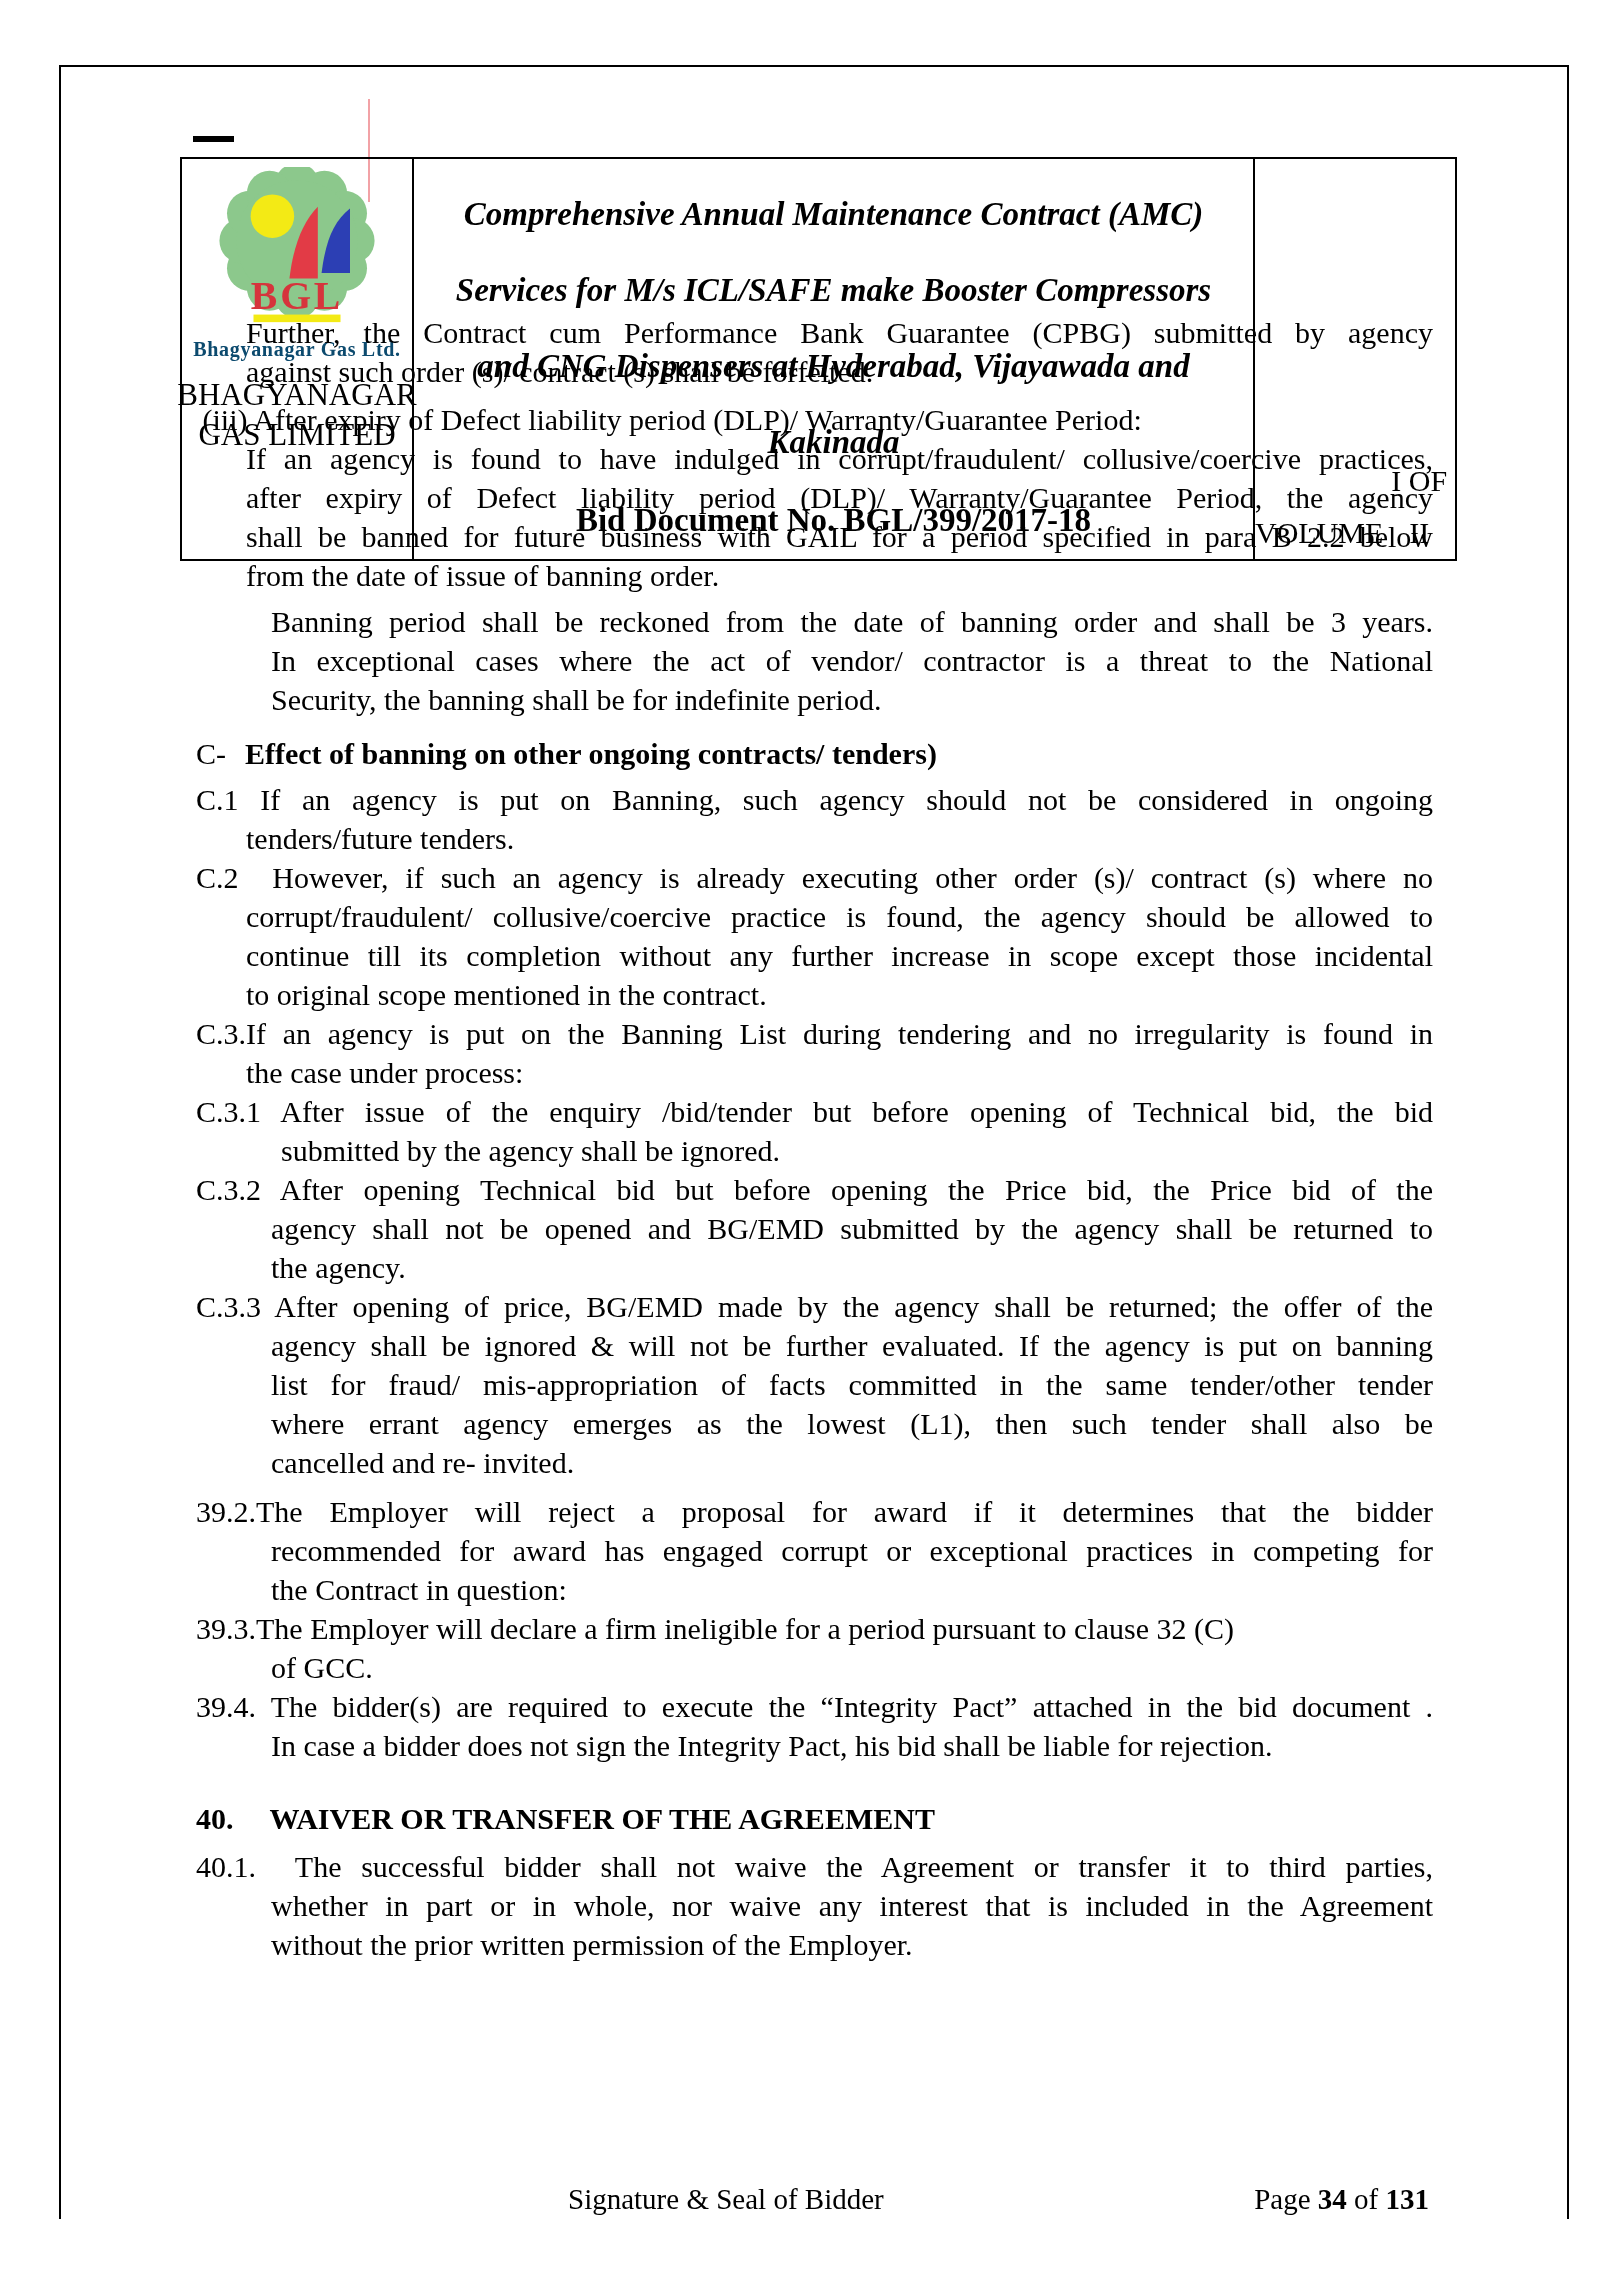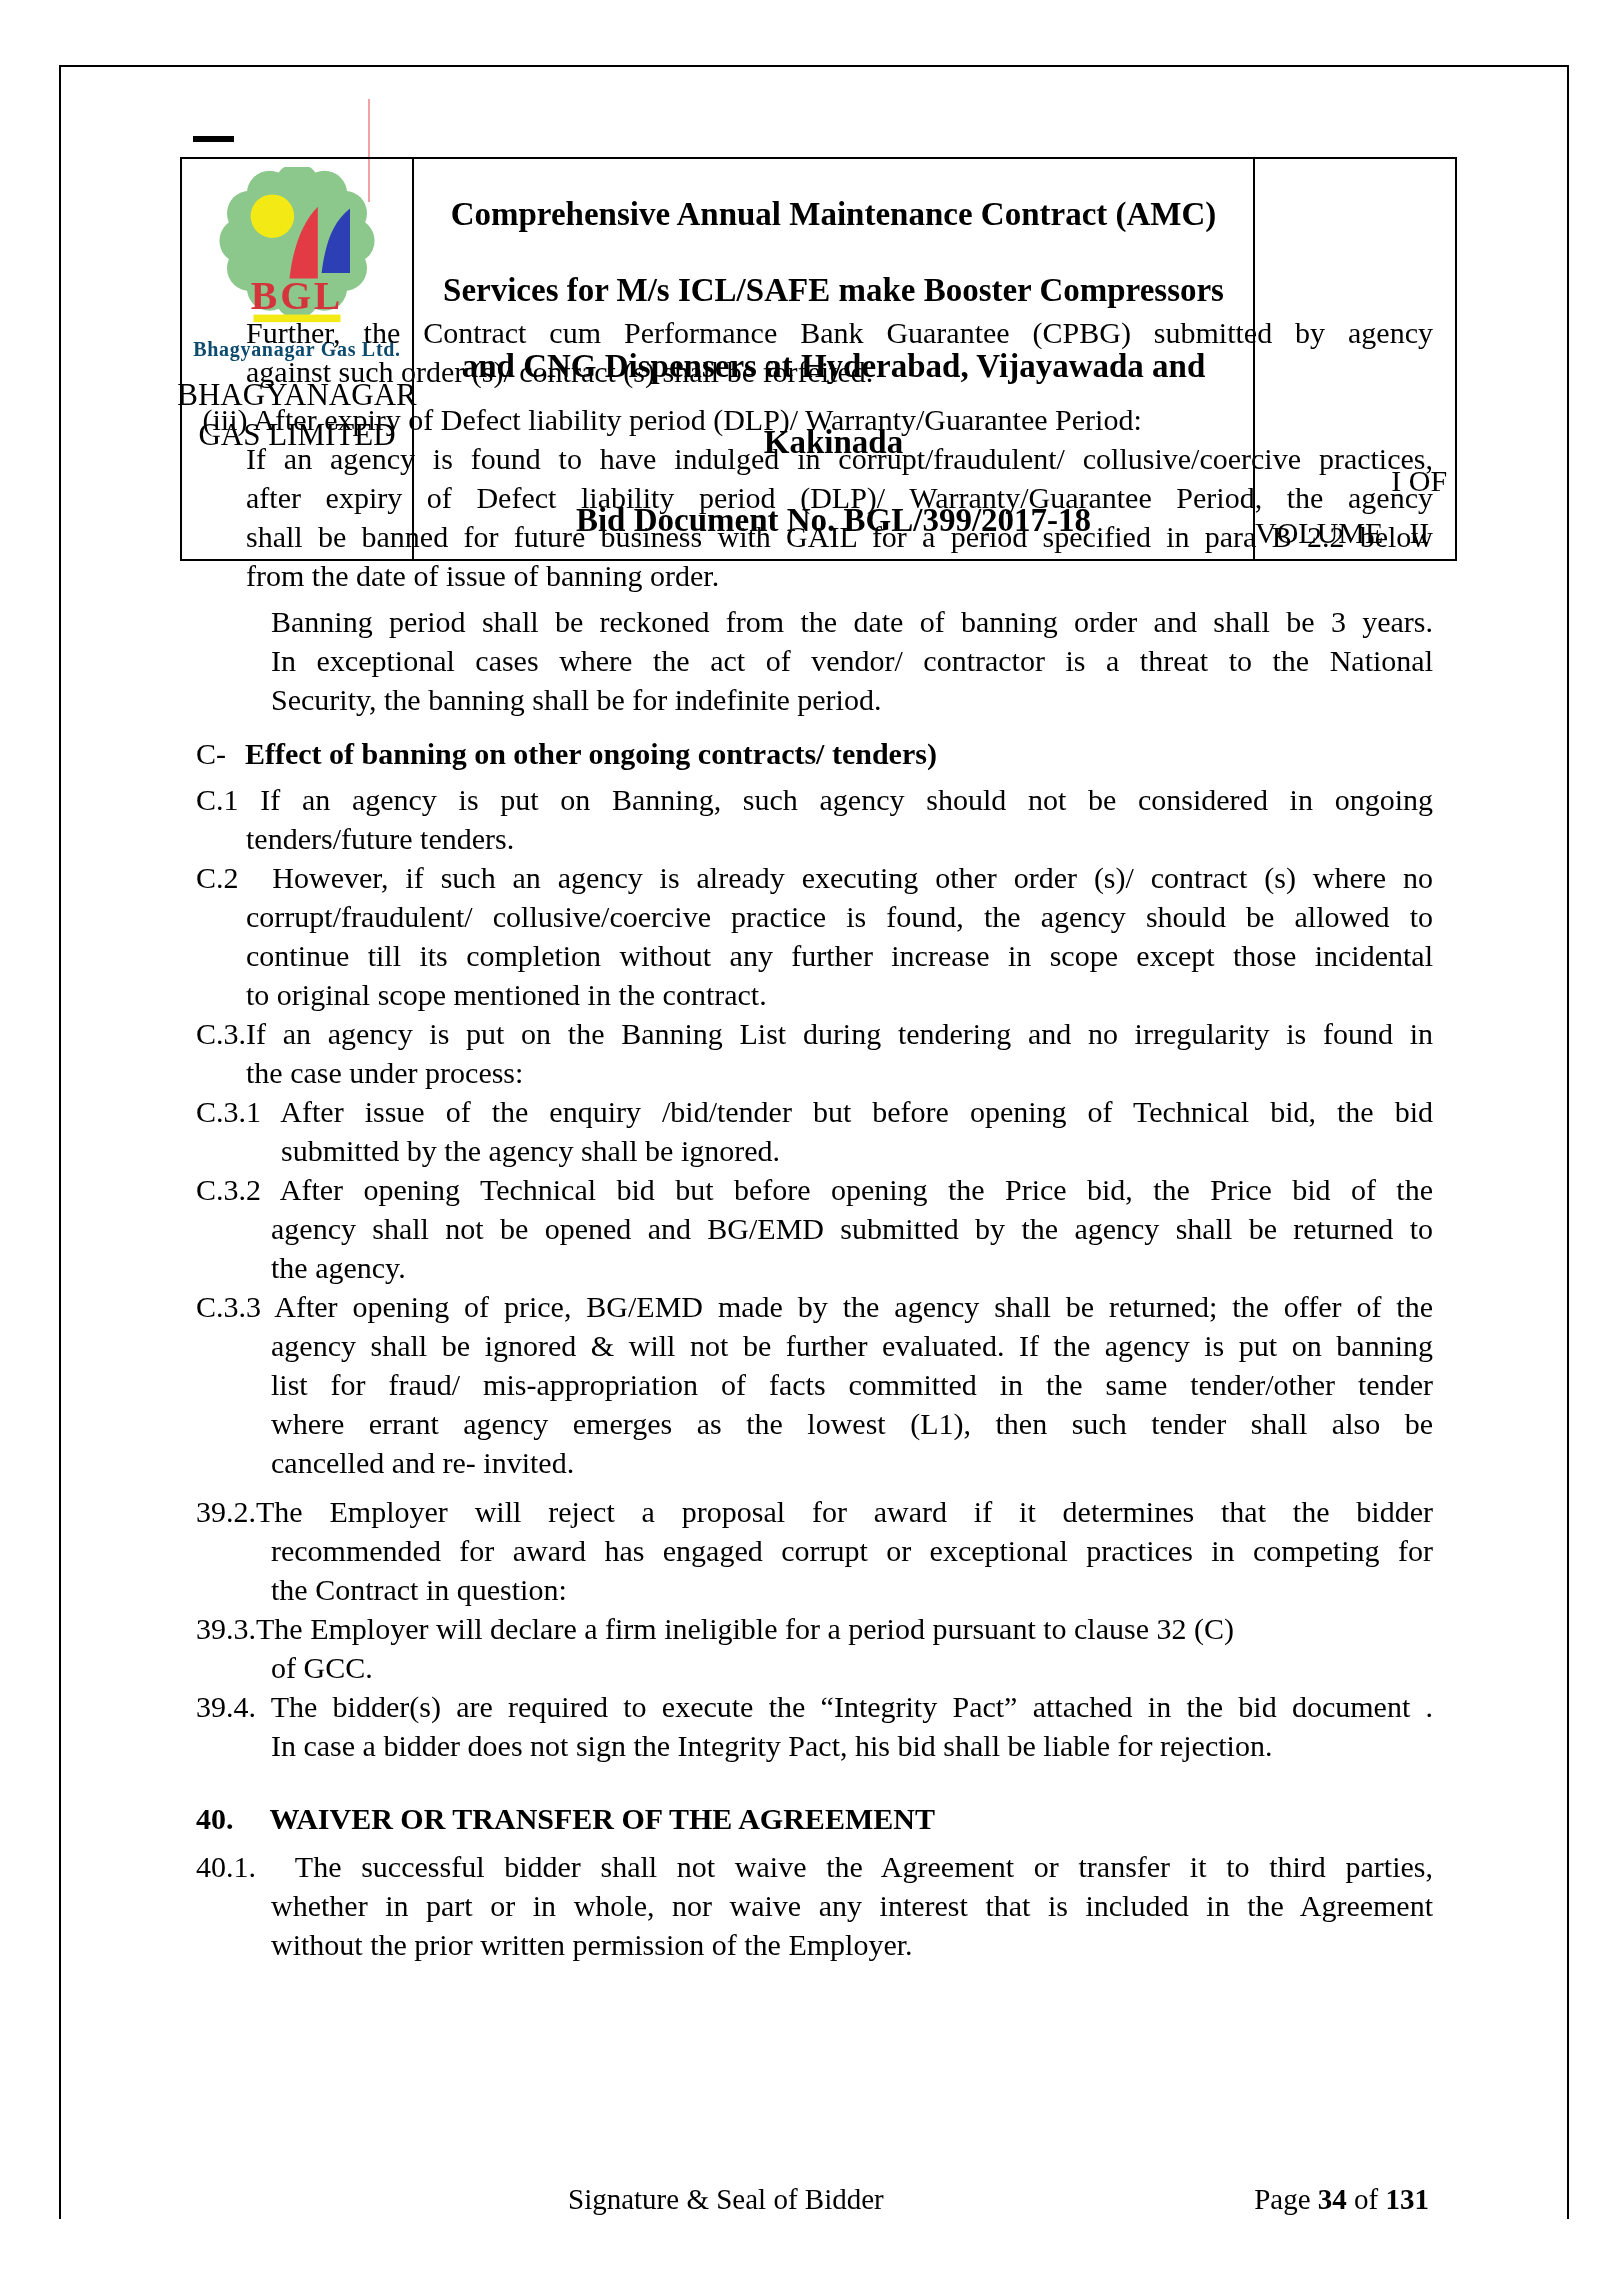--- a/index.html
+++ b/index.html
@@ -20,21 +20,21 @@
   .header-table {
     position:absolute; left:180px; top:157px; width:1277px; height:404px;
     border:2.6px solid #000; display:flex;
   }
   .cell-logo { width:232px; border-right:2.6px solid #000; display:flex; flex-direction:column; align-items:center; padding-top:7.9px; position:relative; }
   .cell-title { flex:1; border-right:2.6px solid #000; display:flex; flex-direction:column; align-items:center; padding-top:17px; }
   .cell-volume { width:200px; display:flex; flex-direction:row; align-items:flex-end; justify-content:center; }
   .logo-svg { width:190px; height:175px; display:block; }
   .logo-name { color:#0c4a6e; font-size:20px; font-weight:bold; margin-top:-3.9px; letter-spacing:0.7px; }
   .company-name { font-size:31px; line-height:40px; text-align:center; margin-top:14.4px; }
-  .title-line { font-weight:bold; font-size:33px; line-height:76px; text-align:right; white-space:nowrap; }
+  .title-line { font-weight:bold; font-size:33px; line-height:76px; text-align:right; white-space:nowrap;font-style:italic; }
   .bid-doc { font-weight:bold; font-size:33px; margin-top:22px; }
   .volume-line { font-size:30px; line-height:52px; text-align:center; }
 
   
   .content { position:absolute; left:196px; top:313px; width:1237px; font-size:30px; }
   .ln { line-height:39px; }
   .j { text-align:justify; text-align-last:justify; }
   .l { text-align:left; }
   .bold { font-weight:bold; }
   .i10  { margin-left:6.5px; }

